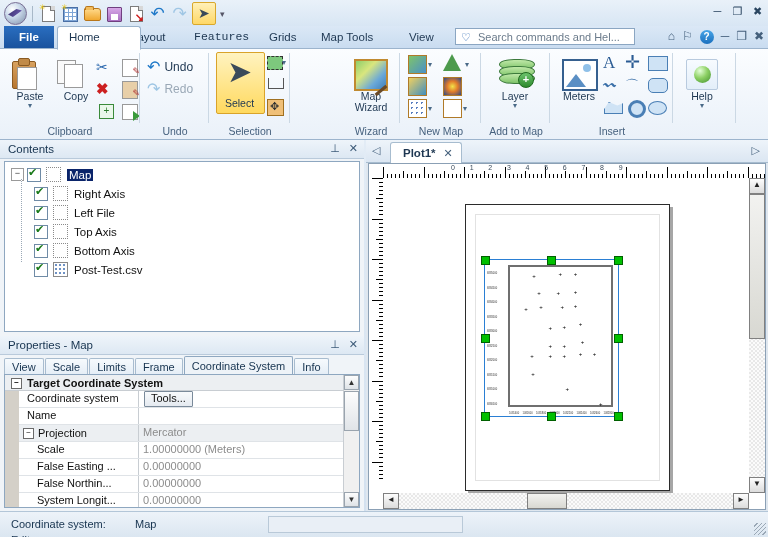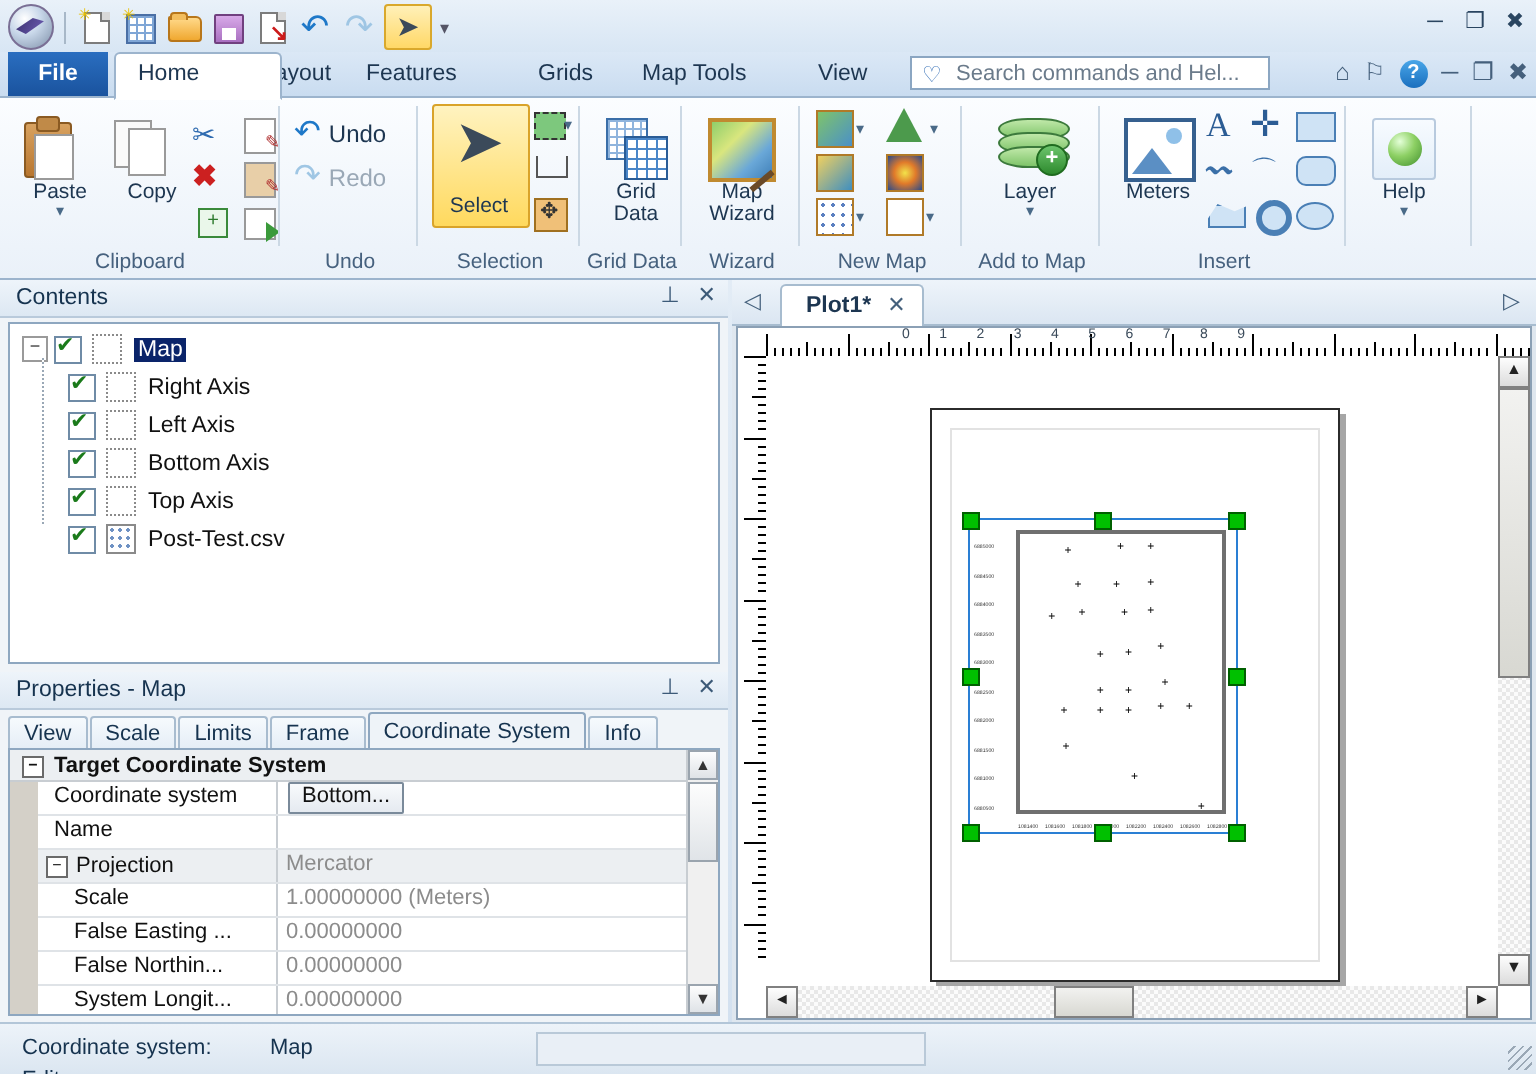--- a/index.html
+++ b/index.html
@@ -272,21 +272,21 @@
       <span class="wbtn">─</span>
       <span class="wbtn">❐</span>
       <span class="wbtn">✖</span>
     </div>
   </div>
 
   <div class="tabrow">
     <div class="tab file" style="left:4px;width:50px;">File</div>
     <div class="tab active" style="left:57px;width:60px;">Home</div>
     <div class="tab" style="left:120px;">Layout</div>
-    <div class="tab" style="left:172px;">Features</div>
+    <div class="tab" style="left:183px;font-family:Liberation Mono, monospace;">Features</div>
     <div class="tab" style="left:258px;">Grids</div>
     <div class="tab" style="left:310px;">Map Tools</div>
     <div class="tab" style="left:398px;">View</div>
     <div class="searchbox" title="Search commands and Hel...">Search commands and Hel...</div>
     <span class="bulb" style="position:absolute;left:461px;top:5px;">♡</span>
     <div class="tabicons">
       <span class="ti">⌂</span>
       <span class="ti">⚐</span>
       <span class="helpq">?</span>
       <span class="ti">─</span>
@@ -364,34 +364,20 @@
         <span style="position:absolute;left:2px;top:2px;width:14px;height:10px;border:1px solid #555;border-top:none;"></span>
       </span>
       <span class="smicon" style="left:56px;top:49px;">
         <span style="position:absolute;left:1px;top:1px;width:15px;height:15px;background:#f0c078;border:1px solid #a07020;"></span>
         <span style="position:absolute;left:4px;top:1px;font-size:11px;line-height:14px;color:#333;">✥</span>
       </span>
       <div class="glabel">Selection</div>
       <div class="gsep"></div>
     </div>
 
-    <div class="group" style="left:291px;width:50px;">
-      <div class="bigbtn" style="left:3px;top:6px;">
-        <div class="bicon">
-            <span class="griddata" style="left:9px;">
-              <span class="g1"></span>
-              <span class="g2"></span>
-            </span>
-          </div>
-        <div class="blabel">Grid</div>
-        <div class="blabel">Data</div>
-      </div>
-      <div class="glabel">Grid Data</div>
-      <div class="gsep"></div>
-    </div>
 
     <div class="group" style="left:342px;width:58px;">
       <div class="bigbtn" style="left:5px;top:6px;">
         <div class="bicon">
             <span class="mapwiz" style="left:7px;">
               <span class="wand"></span>
             </span>
           </div>
         <div class="blabel">Map</div>
         <div class="blabel">Wizard</div>
@@ -494,33 +480,33 @@
       <div class="trow">
         <span style="width:26px;"></span>
         <span class="chk"></span>
         <span class="swatch"></span>
         <span class="tlabel">Right Axis</span>
       </div>
       <div class="trow">
         <span style="width:26px;"></span>
         <span class="chk"></span>
         <span class="swatch"></span>
-        <span class="tlabel">Left Axis</span>
+        <span class="tlabel">Left File</span>
+      </div>
+      <div class="trow">
+        <span style="width:26px;"></span>
+        <span class="chk"></span>
+        <span class="swatch"></span>
+        <span class="tlabel">Top Axis</span>
       </div>
       <div class="trow">
         <span style="width:26px;"></span>
         <span class="chk"></span>
         <span class="swatch"></span>
         <span class="tlabel">Bottom Axis</span>
-      </div>
-      <div class="trow">
-        <span style="width:26px;"></span>
-        <span class="chk"></span>
-        <span class="swatch"></span>
-        <span class="tlabel">Top Axis</span>
       </div>
       <div class="trow">
         <span style="width:26px;"></span>
         <span class="chk"></span>
         <span class="swatch post"></span>
         <span class="tlabel">Post-Test.csv</span>
       </div>
       <div class="guide" style="top:16px;height:84px;"></div>
     </div>
   </div>
@@ -544,21 +530,21 @@
     <div class="pgrid">
       <div class="ghdr">
         <span class="gexp">−</span>
         <span>Target Coordinate System</span>
       </div>
       <div class="leftgut"></div>
       <div style="position:absolute;left:14px;right:15px;top:16px;bottom:0;">
         <div class="grow">
           <span class="gname">Coordinate system</span>
           <span class="gval black">
-            <span class="changebtn">Bottom...</span>
+            <span class="changebtn">Tools...</span>
           </span>
         </div>
         <div class="grow">
           <span class="gname">Name</span>
         </div>
         <div class="grow">
           <span class="gname gray" style="padding-left:4px;display:flex;align-items:center;gap:4px;">
             <span class="gexp">−</span>
             <span>Projection</span>
           </span>

